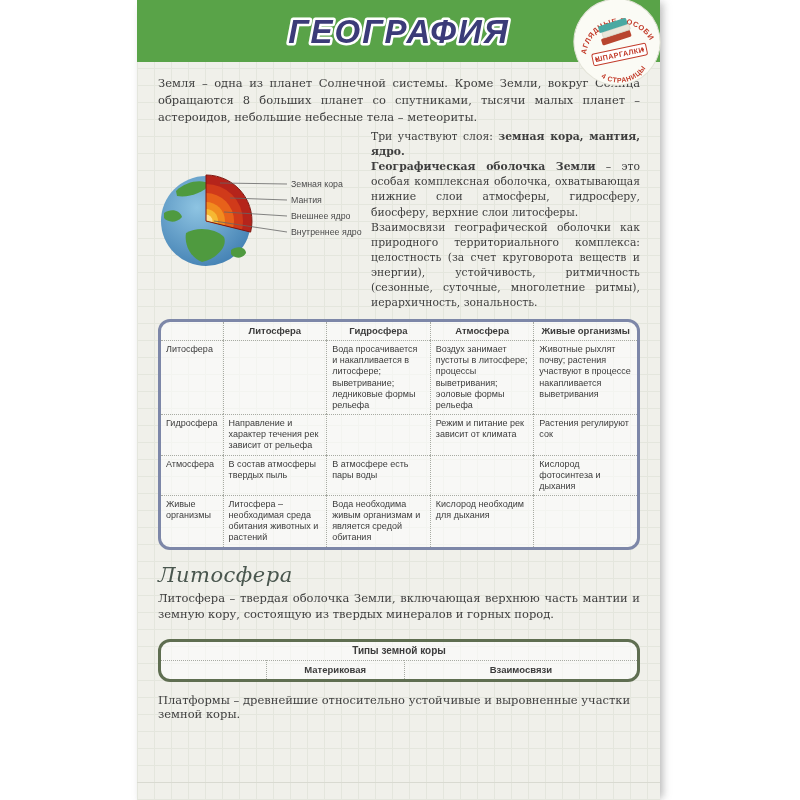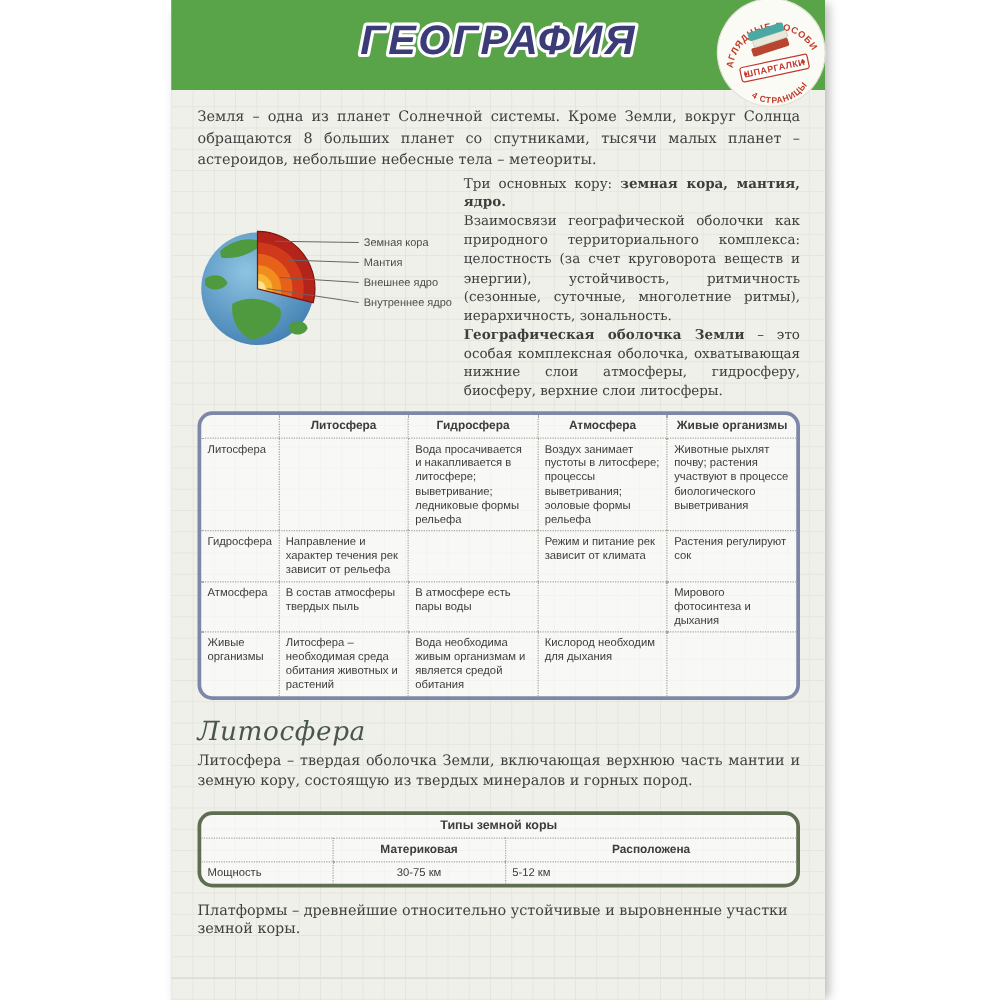--- a/index.html
+++ b/index.html
@@ -4,21 +4,21 @@
 <style>
   html,body{margin:0;padding:0;}
   body{width:800px;height:800px;background:#ffffff;position:relative;overflow:hidden;
        font-family:"DejaVu Serif", serif;}
   .page{position:absolute;left:137px;top:0;width:523px;height:800px;
         background-color:#f0f0ea;
         background-image:linear-gradient(#e4e6dd 1px, transparent 1px),
                          linear-gradient(90deg,#e4e6dd 1px, transparent 1px);
         background-size:17px 17px;
         box-shadow:5px 0 8px -2px rgba(100,100,100,.40), 0 6px 8px -4px rgba(100,100,100,.35);}
-  .band{height:72px;background:#59a348;position:relative;}
+  .band{height:62px;background:#59a348;position:relative;}
   .title-svg{position:absolute;left:50%;top:6px;transform:translateX(-50%);}
   .title-text{font-family:"Liberation Sans", sans-serif;font-weight:bold;font-style:italic;
               font-size:33px;letter-spacing:2px;fill:#3b3b78;stroke:#ffffff;stroke-width:5px;
               stroke-linejoin:round;}
   .badge{position:absolute;top:-4px;right:-3px;width:92px;height:94px;z-index:5;}
   .badge-arc{font-family:"Liberation Sans", sans-serif;font-size:7.6px;font-weight:bold;
              fill:#c23b2a;letter-spacing:.6px;}
   .badge-ribbon-text{font-family:"Liberation Sans", sans-serif;font-size:7.4px;font-weight:bold;
              fill:#c23b2a;letter-spacing:.4px;}
   .content{padding:0 20px 0 21px;}
@@ -126,55 +126,55 @@
           <line x1="66" y1="41" x2="129" y2="45"></line>
           <line x1="56" y1="50" x2="129" y2="61"></line>
         </g>
         <text class="dlabel" x="133" y="16">Земная кора</text>
         <text class="dlabel" x="133" y="32">Мантия</text>
         <text class="dlabel" x="133" y="48">Внешнее ядро</text>
         <text class="dlabel" x="133" y="64">Внутреннее ядро</text>
       </svg>
 
       <div class="earth-text serif">
-        <p><span>Три основных кору: </span><b>земная кора, мантия, ядро.</b></p>
+        <p><span>Три участвуют слоя: </span><b>земная кора, мантия, ядро.</b></p>
+        <p><b>Географическая оболочка Земли</b><span> – это особая комплексная оболочка, охватывающая нижние слои атмосферы, гидросферу, биосферу, верхние слои литосферы.</span></p>
         <p>Взаимосвязи географической оболочки как природного территориального комплекса: целостность (за счет круговорота веществ и энергии), устойчивость, ритмичность (сезонные, суточные, многолетние ритмы), иерархичность, зональность.</p>
-        <p><b>Географическая оболочка Земли</b><span> – это особая комплексная оболочка, охватывающая нижние слои атмосферы, гидросферу, биосферу, верхние слои литосферы.</span></p>
       </div>
     </div>
 
     <table class="tbl t1">
       <tbody>
           <tr>
         <td></td>
         <td class="hc">Литосфера</td>
         <td class="hc">Гидросфера</td>
         <td class="hc">Атмосфера</td>
         <td class="hc">Живые организмы</td>
       </tr>
       <tr>
         <td>Литосфера</td>
         <td></td>
         <td>Вода просачивается и накапливается в литосфере; выветривание; ледниковые формы рельефа</td>
         <td>Воздух занимает пустоты в литосфере; процессы выветривания; эоловые формы рельефа</td>
-        <td>Животные рыхлят почву; растения участвуют в процессе биологического выветривания</td>
+        <td>Животные рыхлят почву; растения участвуют в процессе накапливается выветривания</td>
       </tr>
       <tr>
         <td>Гидросфера</td>
         <td>Направление и характер течения рек зависит от рельефа</td>
         <td></td>
         <td>Режим и питание рек зависит от климата</td>
         <td>Растения регулируют сок</td>
       </tr>
       <tr>
         <td>Атмосфера</td>
         <td>В состав атмосферы твердых пыль</td>
         <td>В атмосфере есть пары воды</td>
         <td></td>
-        <td>Мирового фотосинтеза и дыхания</td>
+        <td>Кислород фотосинтеза и дыхания</td>
       </tr>
       <tr>
         <td>Живые организмы</td>
         <td>Литосфера – необходимая среда обитания животных и растений</td>
         <td>Вода необходима живым организмам и является средой обитания</td>
         <td>Кислород необходим для дыхания</td>
         <td></td>
       </tr>
     </tbody>
       </table>
@@ -184,26 +184,21 @@
     <p class="serif litho-para">Литосфера – твердая оболочка Земли, включающая верхнюю часть мантии и земную кору, состоящую из твердых минералов и горных пород.</p>
 
     <table class="tbl t2">
       <tbody>
           <tr>
         <td colspan="3" class="ttl">Типы земной коры</td>
       </tr>
       <tr>
         <td></td>
         <td class="hc">Материковая</td>
-        <td class="hc">Расположена</td>
-      </tr>
-      <tr>
-        <td>Мощность</td>
-        <td>30-75 км</td>
-        <td>5-12 км</td>
+        <td class="hc">Взаимосвязи</td>
       </tr>
     </tbody>
       </table>
 
     <p class="serif plat-para">Платформы – древнейшие относительно устойчивые и выровненные участки земной коры.</p>
 
   </div>
 
   <div class="page-edge-line"></div>
 </div>

